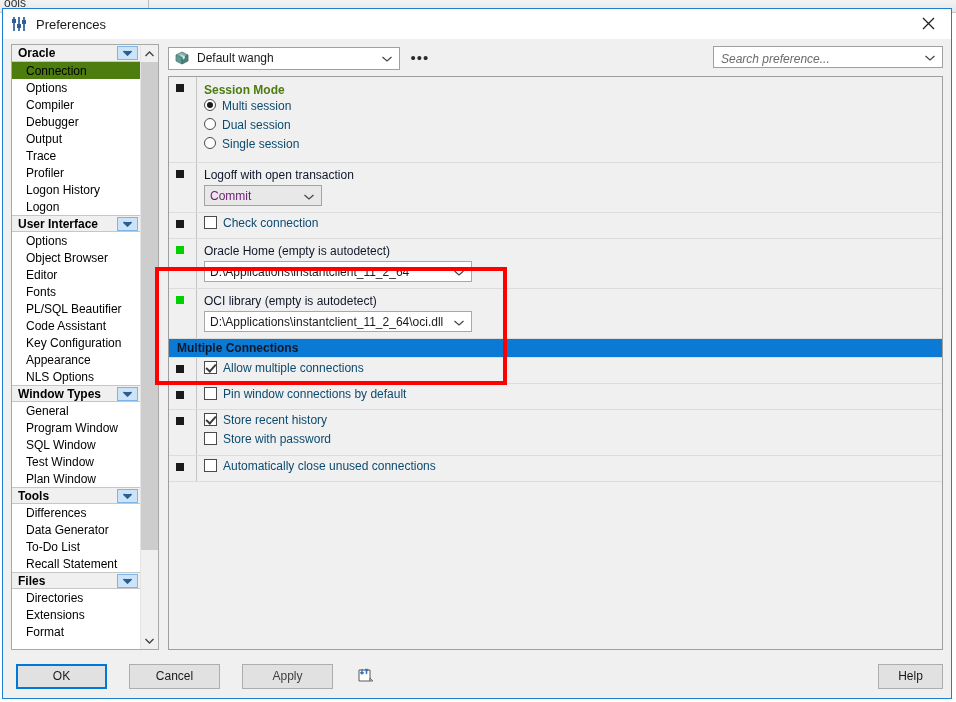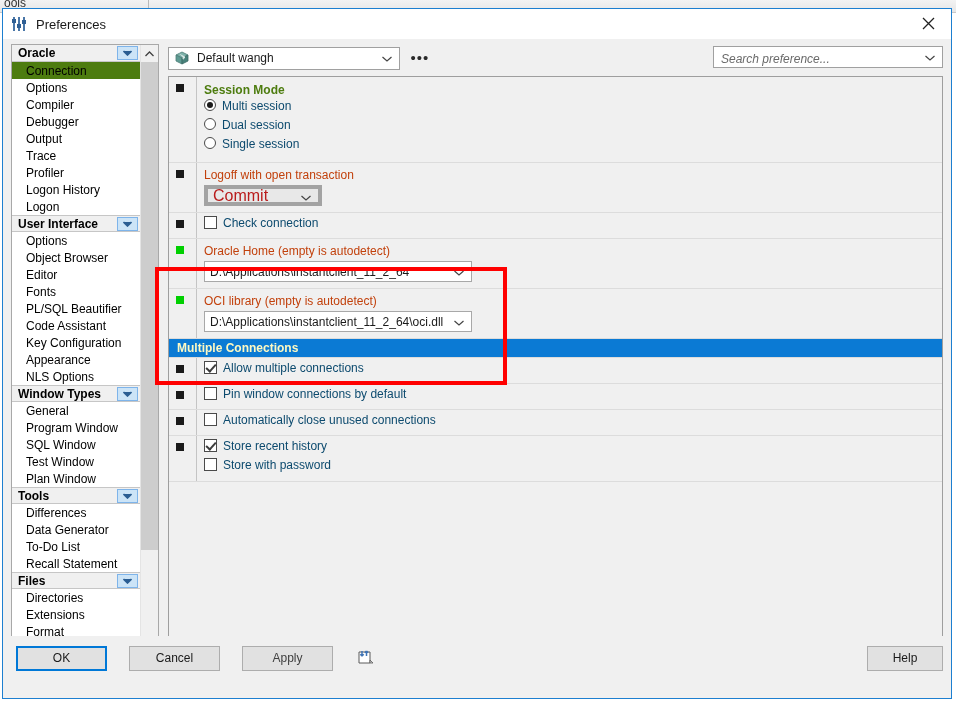--- a/index.html
+++ b/index.html
@@ -343,52 +343,52 @@
     content: "";
     position: absolute;
     left: 3px; top: 0px;
     width: 4px; height: 8px;
     border: solid #3c3c3c;
     border-width: 0 2px 2px 0;
     transform: rotate(42deg);
   }
   .field-label {
     font-size: 12px;
-    color: #c2410c;
+    color: #0f172a;
     margin-bottom: 3px;
   }
   .small-combo {
     height: 21px;
     background: #e8e8e8;
-    border: 4px solid #a3a3a3;
+    border: 1px solid #a3a3a3;
     box-sizing: border-box;
     display: inline-flex;
     align-items: center;
     padding-left: 5px;
-    font-size: 16px;
-    color: #b91c1c;
+    font-size: 12px;
+    color: #701a75;
     position: relative;
     cursor: default;
   }
   .text-combo {
     height: 21px;
     background: #ffffff;
     border: 1px solid #a8a8a8;
     box-sizing: border-box;
     display: inline-flex;
     align-items: center;
     padding-left: 5px;
     font-size: 12px;
     color: #1a1a1a;
     position: relative;
     cursor: default;
   }
   .bluebar {
     background: #0b7ad4;
-    color: #fef9c3;
+    color: #0f172a;
     font-weight: bold;
     font-size: 12px;
     padding: 2px 0 2px 8px;
     border-bottom: 1px solid #dcdcdc;
   }
 
   
   .red-highlight {
     position: absolute;
     left: 152px;
@@ -397,21 +397,21 @@
     height: 118px;
     border: 4px solid #ff0000;
     box-sizing: border-box;
     pointer-events: none;
     z-index: 40;
   }
 
   
   .footer {
     position: absolute;
-    left: 0; right: 0; bottom: 18px;
+    left: 0; right: 0; bottom: 0;
     height: 44px;
     background: #f0f0f0;
     display: flex;
     align-items: center;
   }
   .btn {
     height: 25px;
     width: 91px;
     background: #e1e1e1;
     border: 1px solid #adadad;
@@ -436,21 +436,21 @@
     margin-left: 22px;
     width: 22px; height: 22px;
     display: flex;
     align-items: center;
     justify-content: center;
     cursor: default;
   }
   .btn-help {
     position: absolute;
     right: 8px;
-    width: 76px;
+    width: 65px;
   }
 </style>
 </head>
 <body>
 
 <div class="app-backdrop">
   <span class="app-menu-text">ools</span>
   <span class="app-menu-sep"></span>
 </div>
 
@@ -758,42 +758,42 @@
           <span class="row-marker default"></span>
           <span class="row-gutter"></span>
           <div class="row-content">
             <div class="check-line">
               <span class="checkbox"></span>
               <span>Pin window connections by default</span>
             </div>
           </div>
         </div>
 
+        <div class="setting-row" style="padding-top:3px;padding-bottom:4px;">
+          <span class="row-marker default"></span>
+          <span class="row-gutter"></span>
+          <div class="row-content">
+            <div class="check-line">
+              <span class="checkbox on"></span>
+              <span>Store recent history</span>
+            </div>
+            <div class="check-line">
+              <span class="checkbox"></span>
+              <span>Store with password</span>
+            </div>
+          </div>
+        </div>
+
         <div class="setting-row" style="padding-top:3px;padding-bottom:3px;">
           <span class="row-marker default"></span>
           <span class="row-gutter"></span>
           <div class="row-content">
             <div class="check-line">
               <span class="checkbox"></span>
               <span>Automatically close unused connections</span>
-            </div>
-          </div>
-        </div>
-
-        <div class="setting-row" style="padding-top:3px;padding-bottom:4px;">
-          <span class="row-marker default"></span>
-          <span class="row-gutter"></span>
-          <div class="row-content">
-            <div class="check-line">
-              <span class="checkbox on"></span>
-              <span>Store recent history</span>
-            </div>
-            <div class="check-line">
-              <span class="checkbox"></span>
-              <span>Store with password</span>
             </div>
           </div>
         </div>
 
       </div>
     </div>
 
     <div class="red-highlight"></div>
 
     <div class="footer">

